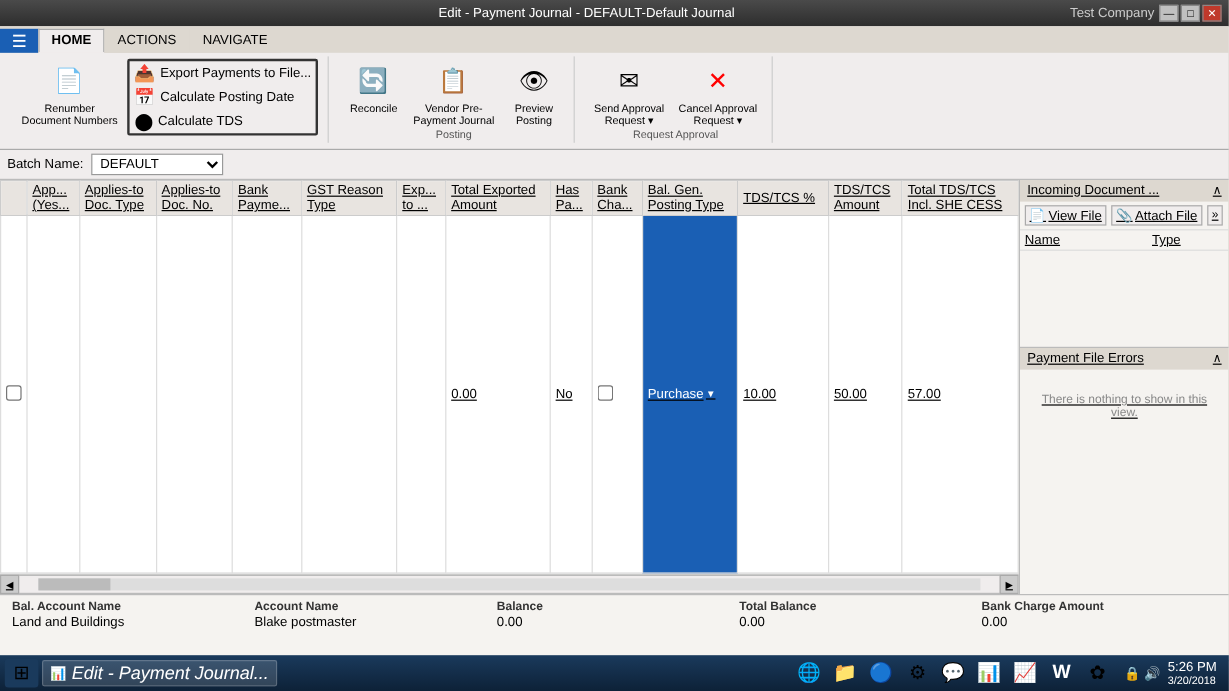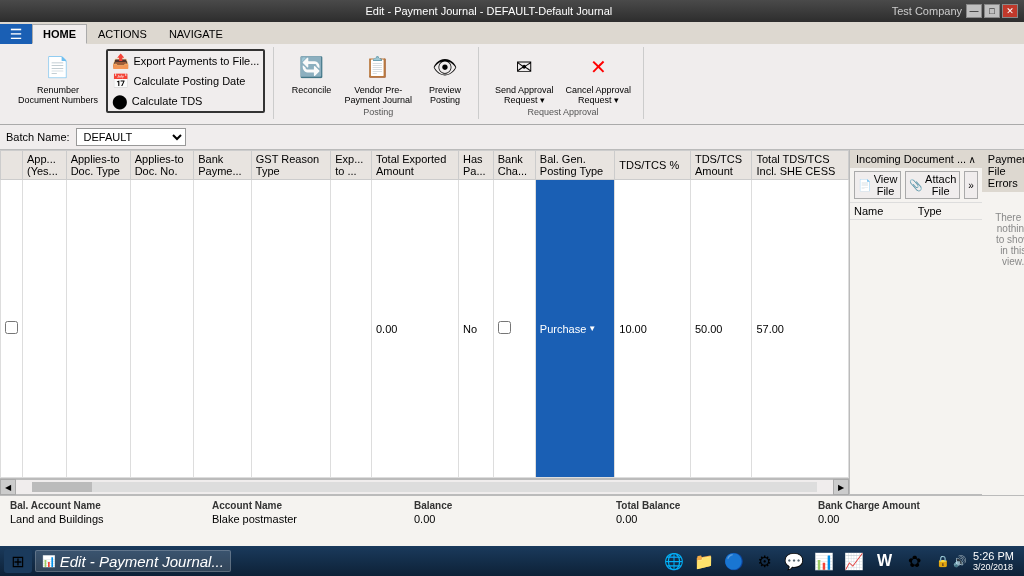--- a/index.html
+++ b/index.html
@@ -170,20 +170,21 @@
     .cell-dropdown-btn {
       font-size: 8px; cursor: pointer;
     }
 
     
     .right-panel {
       width: 175px;
       border-left: 1px solid #bbb;
       background: #f5f3f0;
       display: flex;
+      flex-direction: column;
     }
     .panel-section {
       border-bottom: 1px solid #bbb;
     }
     .panel-header {
       background: #ddd8d0;
       padding: 3px 6px;
       font-size: 11px;
       display: flex;
       align-items: center;
@@ -327,20 +328,21 @@
       display: flex; align-items: center; justify-content: center;
       cursor: pointer; font-size: 16px;
     }
     .taskbar-sys { display: flex; align-items: center; gap: 6px; color: white; font-size: 10px; padding: 0 6px; }
     .sys-icons { display: flex; gap: 3px; font-size: 12px; }
 
     .content-row {
       display: flex;
       flex: 1;
       overflow: hidden;
+      text-decoration: underline;
     }
     .left-content {
       flex: 1;
       display: flex;
       flex-direction: column;
       overflow: hidden;
     }
   </style>
 </head>
 <body>

